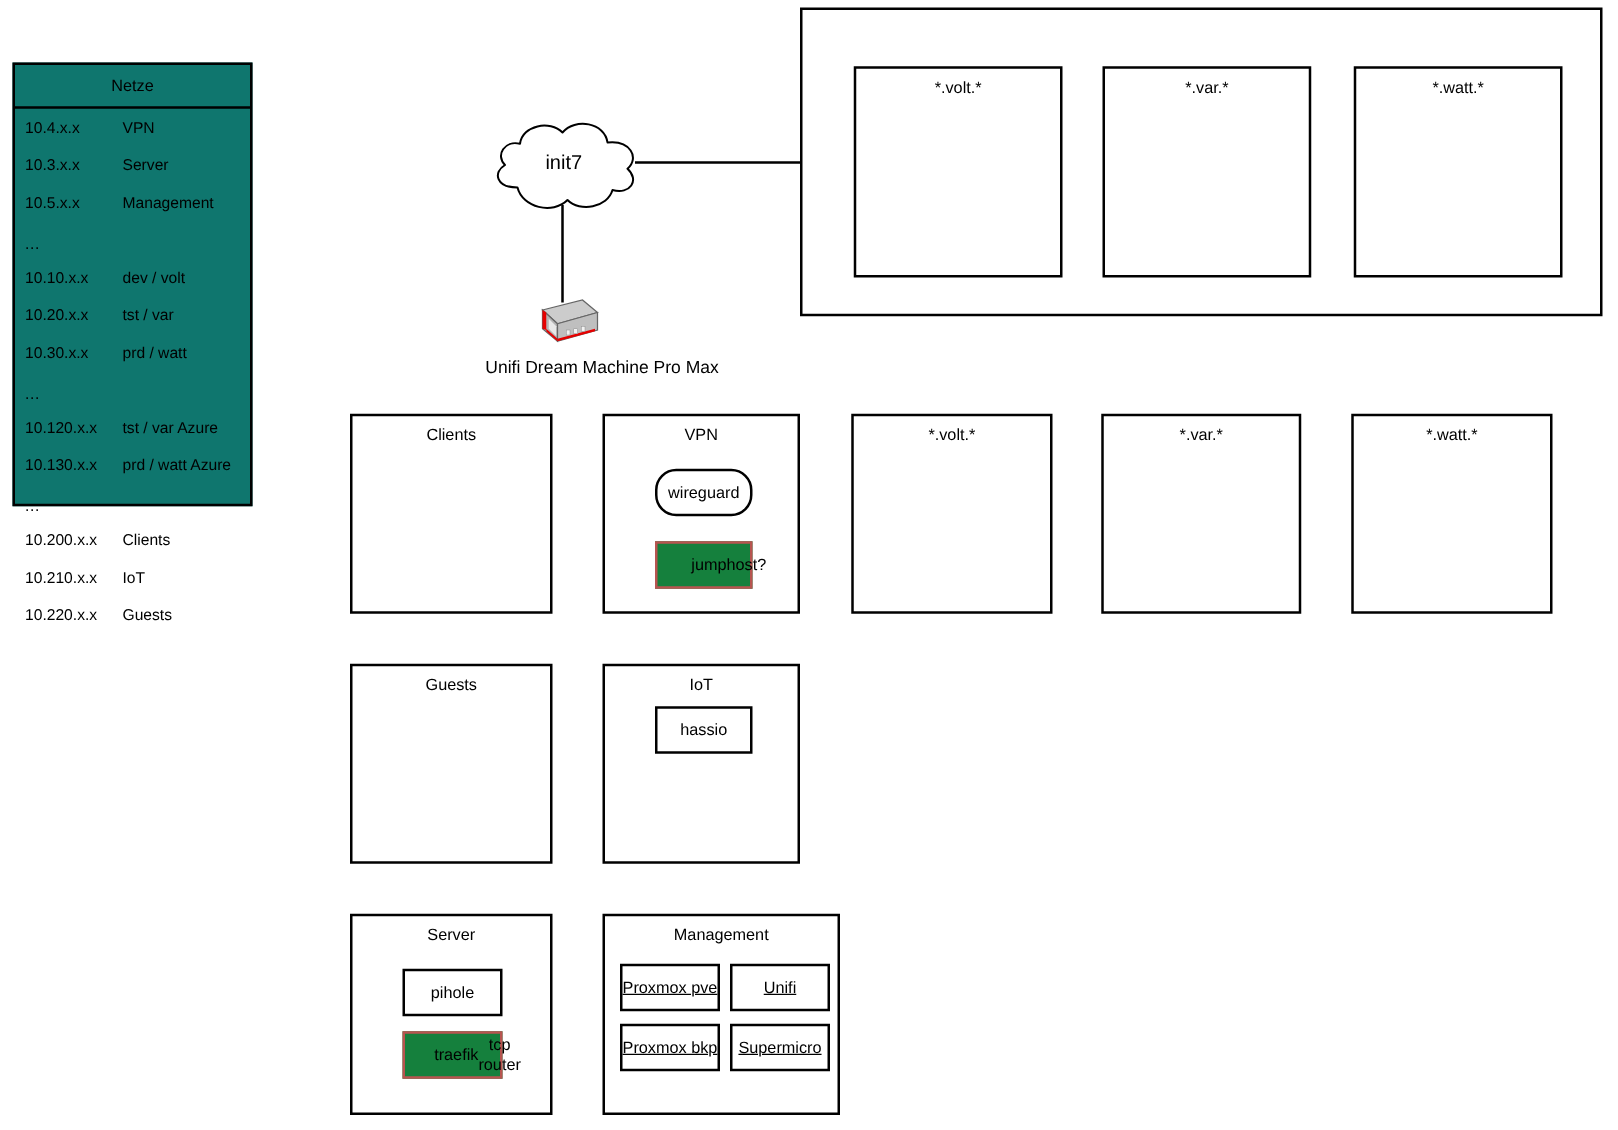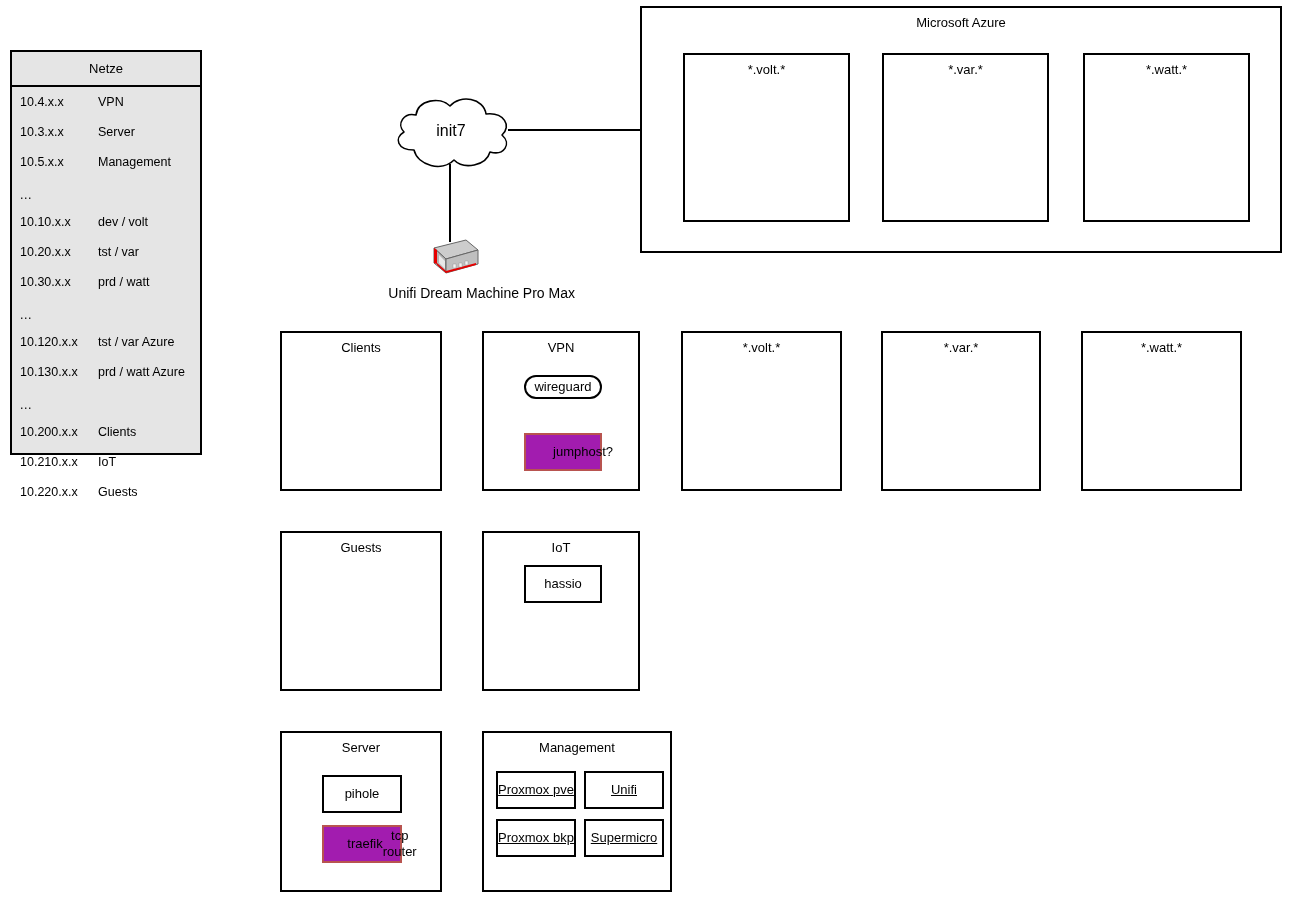--- a/index.html
+++ b/index.html
@@ -13,23 +13,23 @@
     position: relative;
     font-family: "Liberation Sans", sans-serif;
     color: #000000;
     overflow: hidden;
   }
   .abs { position: absolute; box-sizing: border-box; }
 
   
   #netze-table {
     left: 10px; top: 50px;
-    width: 192px; height: 405px;
+    width: 192px; height: 355px;
     border: 2px solid #000;
-    background: #e5e5e5;
+    background: #0f766e;
   }
   #netze-header {
     height: 33px;
     border-bottom: 2px solid #000;
     display: flex;
     align-items: center;
     justify-content: center;
     font-size: 13px;
   }
   .netze-row {
@@ -65,21 +65,21 @@
     background: #fff;
     display: flex;
     align-items: center;
     justify-content: center;
     text-align: center;
     font-size: 13px;
     line-height: 16px;
     box-sizing: border-box;
   }
   .inner-box.highlight {
-    background: #a21caf;
+    background: #15803d;
     border-color: #b85450;
     padding-left: 40px;
   }
 
   
   #azure-region { left: 640px; top: 6px; width: 642px; height: 247px; }
   .azure-sub { position: absolute; top: 45px; width: 163px; height: 165px; }
   #azure-sub-0 { left: 41px; }
   #azure-sub-1 { left: 240px; }
   #azure-sub-2 { left: 441px; }
@@ -114,21 +114,21 @@
   #box-net-var    { left: 881px; top: 331px; width: 160px; height: 160px; }
   #box-net-watt   { left: 1081px; top: 331px; width: 161px; height: 160px; }
 
   #box-guests     { left: 280px; top: 531px; width: 162px; height: 160px; }
   #box-iot        { left: 482px; top: 531px; width: 158px; height: 160px; }
 
   #box-server     { left: 280px; top: 731px; width: 162px; height: 161px; }
   #box-management { left: 482px; top: 731px; width: 190px; height: 161px; }
 
   
-  #vpn-item-0   { position: absolute; left: 40px; top: 42px;  width: 78px; height: 24px; border-radius: 17px; }
+  #vpn-item-0   { position: absolute; left: 40px; top: 42px;  width: 78px; height: 38px; border-radius: 17px; }
   #vpn-item-1   { position: absolute; left: 40px; top: 100px; width: 78px; height: 38px; }
   #iot-item-0   { position: absolute; left: 40px; top: 32px;  width: 78px; height: 38px; }
   #server-item-0{ position: absolute; left: 40px; top: 42px;  width: 80px; height: 38px; }
   #server-item-1{ position: absolute; left: 40px; top: 92px;  width: 80px; height: 38px;
                   flex-direction: row; }
   .mgmt-item { position: absolute; width: 80px; height: 38px; text-decoration: underline; }
   #mgmt-item-0 { left: 12px;  top: 38px; }
   #mgmt-item-1 { left: 100px; top: 38px; }
   #mgmt-item-2 { left: 12px;  top: 86px; }
   #mgmt-item-3 { left: 100px; top: 86px; }
@@ -192,21 +192,20 @@
         <span class="netze-name">IoT</span>
       </div>
       <div class="netze-row">
         <span class="netze-cidr">10.220.x.x</span>
         <span class="netze-name">Guests</span>
       </div>
     </div>
 </div>
 
 <div class="abs box" id="azure-region">
-  <div class="box-title">Microsoft Azure</div>
   <div class="azure-sub box" id="azure-sub-0">
     <div class="box-title">*.volt.*</div>
   </div>
   <div class="azure-sub box" id="azure-sub-1">
     <div class="box-title">*.var.*</div>
   </div>
   <div class="azure-sub box" id="azure-sub-2">
     <div class="box-title">*.watt.*</div>
   </div>
 </div>

